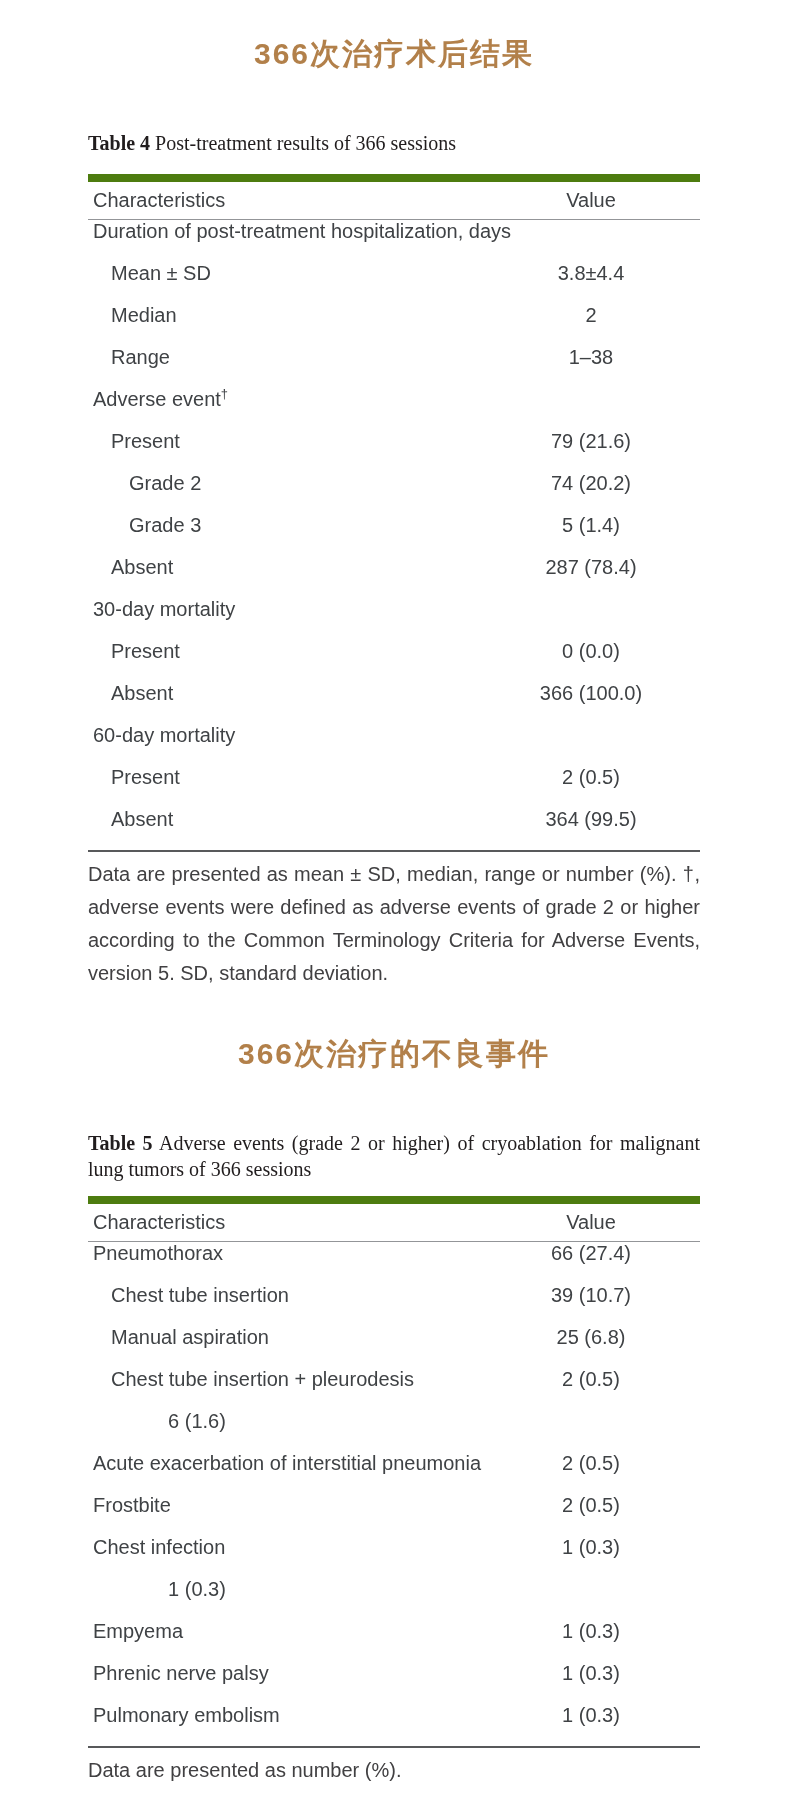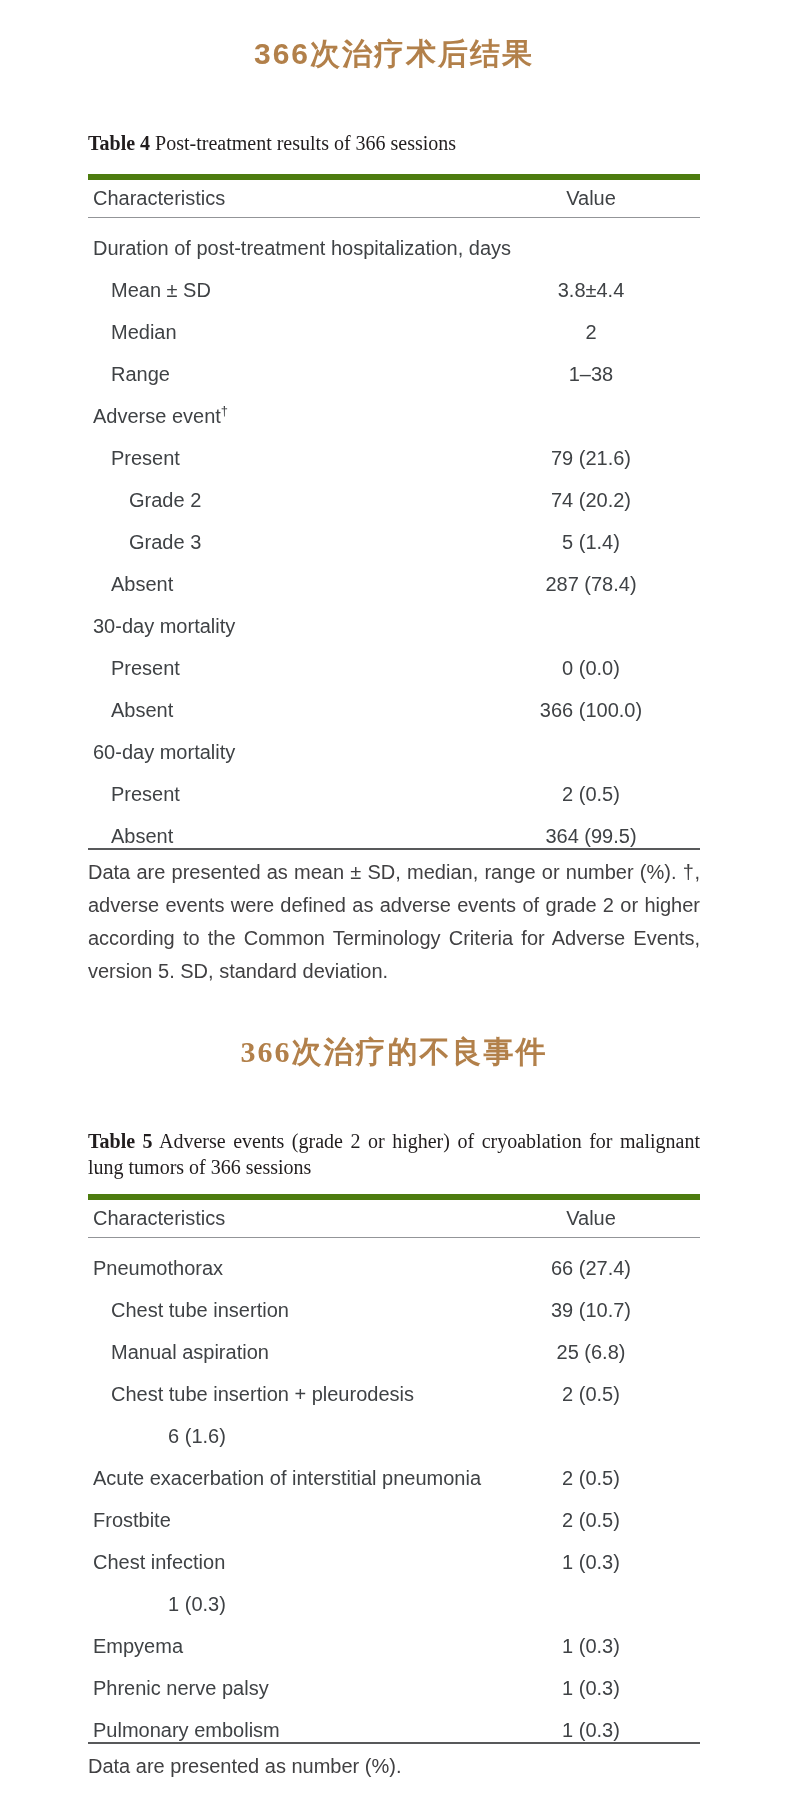--- a/index.html
+++ b/index.html
@@ -24,51 +24,50 @@
     color: #b2804a;
     font-size: 30px;
     line-height: 40px;
     font-weight: bold;
     text-align: center;
     letter-spacing: 2px;
     font-family: "Liberation Sans", sans-serif;
   }
   .cn-heading.second {
     margin-top: 44px;
-    font-family: Liberation Serif, serif;
   }
   .caption {
     margin: 56px 0 0 0;
     font-family: Liberation Serif, serif;
     font-size: 20px;
     line-height: 26px;
     color: #211d1e;
     text-align: justify;
   }
   .caption .cap-label { font-weight: bold; }
   .tbl {
     margin-top: 18px;
-    border-top: 6px solid #4d7c0f;
+    border-top: 8px solid #4d7c0f;
     border-bottom: 2px solid #58595b;
   }
   .tbl5 { margin-top: 14px; }
   .tbl-header {
     display: flex;
     align-items: center;
     height: 37px;
     border-bottom: 1px solid #939598;
   }
   .tbl-header .col-label,
   .tbl-header .col-value {
     font-size: 20px;
     color: #3f4245;
   }
   .tbl-row {
     display: flex;
-    align-items: flex-end;
+    align-items: flex-start;
     height: 42px;
   }
   .col-label {
     flex: 1;
     padding-left: 5px;
     font-size: 20px;
     white-space: nowrap;
   }
   .col-value {
     width: 218px;

